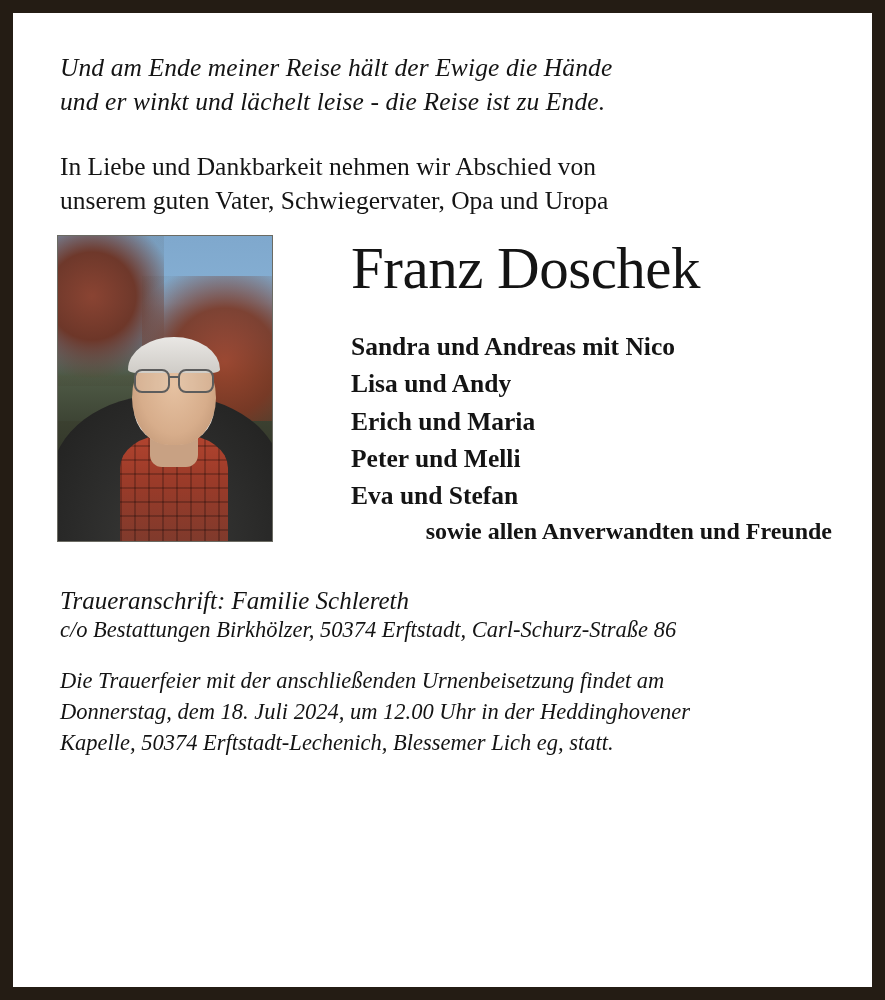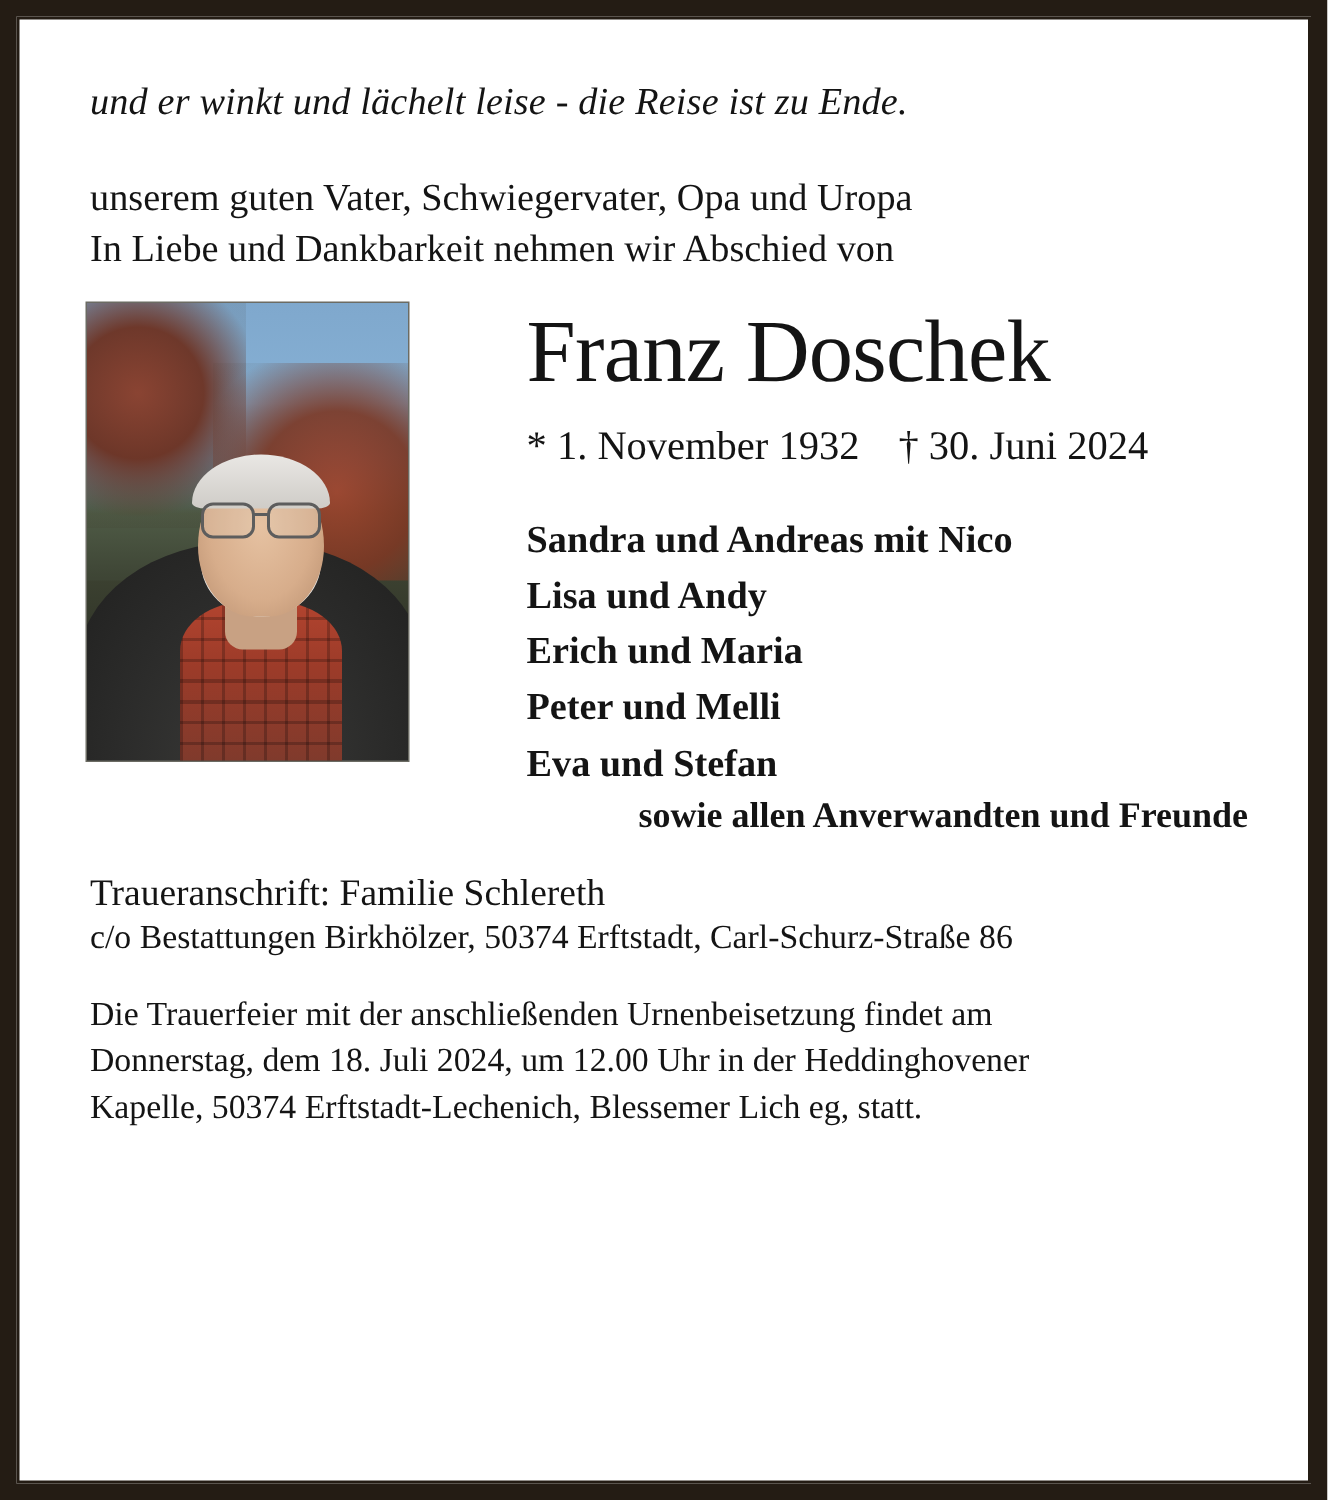--- a/index.html
+++ b/index.html
@@ -153,22 +153,23 @@
     margin-top: 28px;
     font-weight: bold;
     font-size: 25.5px;
     line-height: 1.46;
     color: #141414;
   }
   .survivors div { white-space: nowrap; }
   .survivors .last { font-size: 24px; text-align: right; }
 
   .footer {
-    margin-top: 20px;
+    margin-top: 38px;
     margin-left: 7px;
+    font-style: italic;
   }
   .addr-title {
     font-size: 25px;
     color: #141414;
     margin-bottom: 2px;
   }
   .addr-line {
     font-size: 22.5px;
     color: #141414;
   }
@@ -185,26 +186,27 @@
     color: #141414;
   }
 </style>
 </head>
 <body>
 
 <div class="obituary">
   <div class="inner">
 
     <div class="verse">
+      <div>Und am Ende meiner Reise hält der Ewige die Hände</div>
       <div>und er winkt und lächelt leise - die Reise ist zu Ende.</div>
     </div>
 
     <div class="intro">
+      <div>In Liebe und Dankbarkeit nehmen wir Abschied von</div>
       <div>unserem guten Vater, Schwiegervater, Opa und Uropa</div>
-      <div>In Liebe und Dankbarkeit nehmen wir Abschied von</div>
     </div>
 
     <div class="middle">
 
       <div class="photo-wrap">
         <div class="photo">
           <div class="foliage-l"></div>
           <div class="foliage-r"></div>
           <div class="ground"></div>
           <div class="jacket"></div>
@@ -216,23 +218,20 @@
           <div class="glasses">
             <div class="lens left"></div>
             <div class="lens right"></div>
             <div class="bridge"></div>
           </div>
         </div>
       </div>
 
       <div class="names-col">
         <div class="deceased-name">Franz Doschek</div>
-        <div class="dates">
-          <span>* 1. November 1932</span><span class="sep"></span><span>† 30. Juni 2024</span>
-        </div>
 
         <div class="survivors">
           <div>Sandra und Andreas mit Nico</div>
           <div>Lisa und Andy</div>
           <div>Erich und Maria</div>
           <div>Peter und Melli</div>
           <div>Eva und Stefan</div>
           <div class="last">sowie allen Anverwandten und Freunde</div>
         </div>
       </div>

